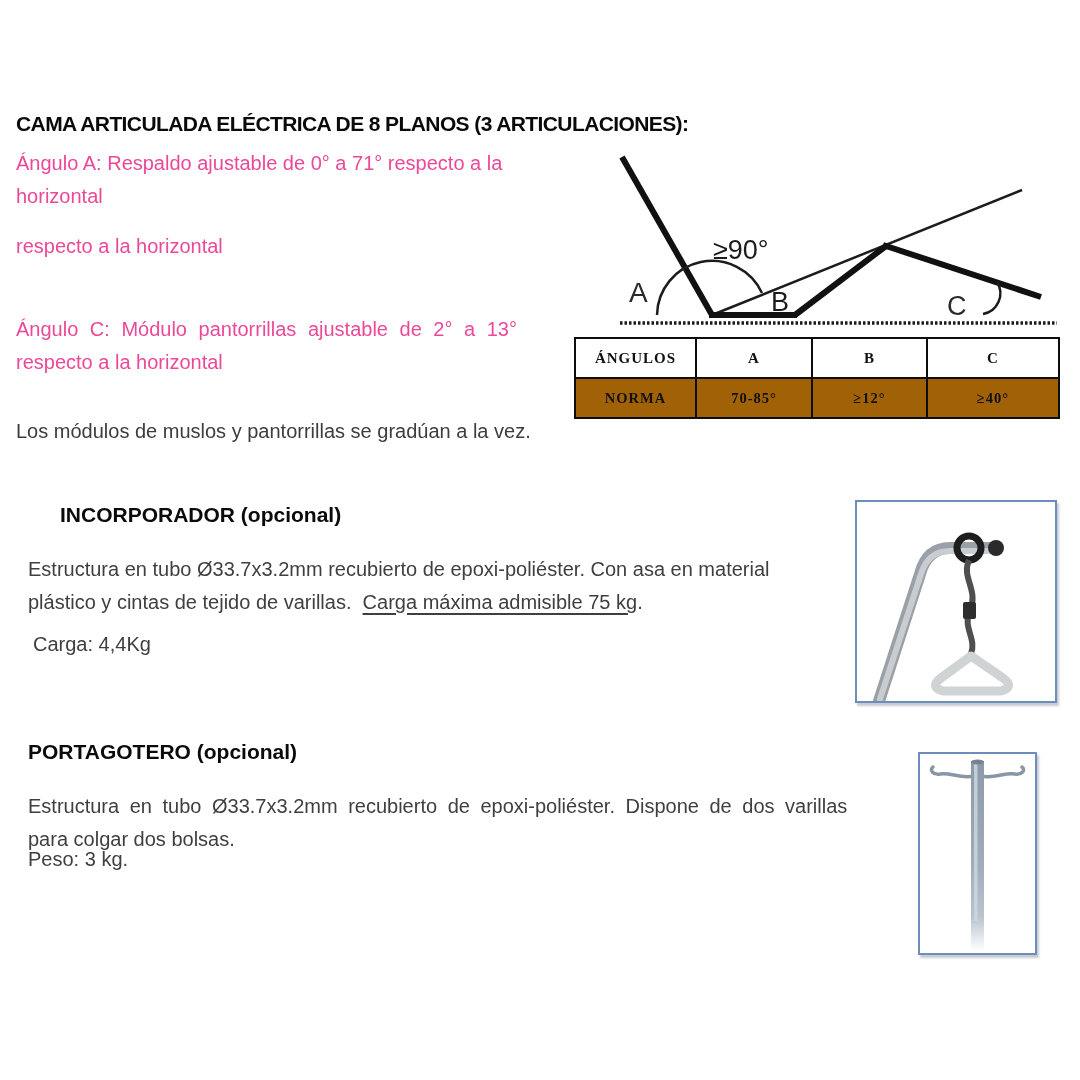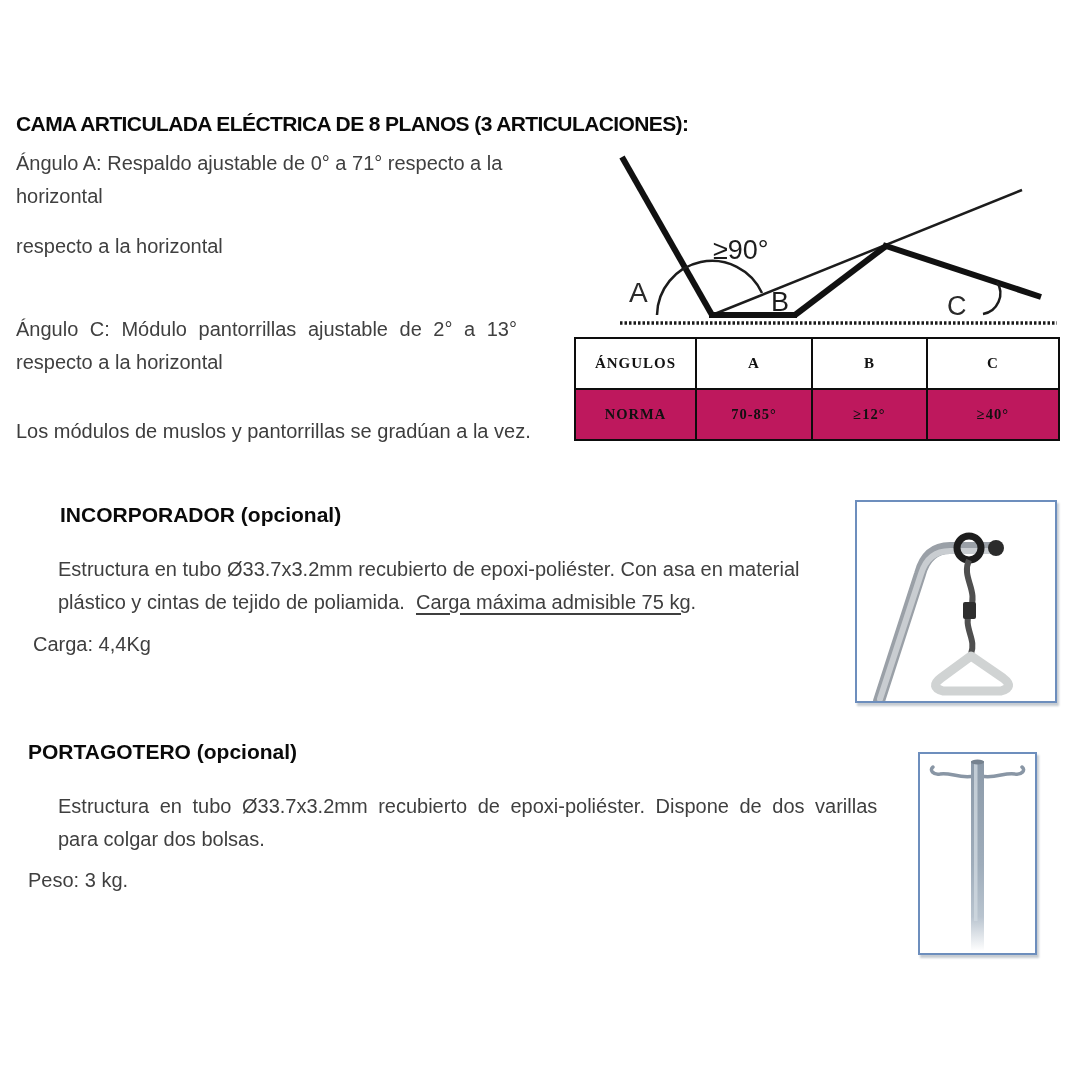--- a/index.html
+++ b/index.html
@@ -6,45 +6,45 @@
   html,body { background:#fff; }
   .page {
     position:relative; width:1080px; height:1080px; background:#ffffff;
     font-family:"Liberation Sans", sans-serif; color:#3d3d3d; overflow:hidden;
   }
   .abs { position:absolute; }
   .doc-title {
     left:16px; top:112px; width:740px;
     font-size:21px; font-weight:bold; color:#0a0a0a; letter-spacing:-0.6px;
   }
-  .para { left:16px; width:545px; font-size:20px; line-height:33px; color:#404040; }
+  .para { left:16px; width:545px; font-size:20px; line-height:33px; color:#ec4899; }
   .para span { display:block; }
   .ws-b .l1 { word-spacing:10px; }
   .ws-c .l1 { word-spacing:6px; }
   .note-line { left:16px; top:396px; font-size:20px; color:#3d3d3d;margin-top:24px; }
 
   
   .diagram-svg { left:575px; top:143px; }
 
   
   .angle-table {
     position:absolute; left:574px; top:337px; width:484px;
     border-collapse:collapse; table-layout:fixed;
     font-family:"Liberation Serif", serif; text-align:center;
   }
   .angle-table td {
     border:2px solid #0d0d0d; height:40px;
-    font-size:15px; font-weight:bold; color:#111; letter-spacing:1px; padding:16px;
+    font-size:15px; font-weight:bold; color:#111; letter-spacing:1px; padding:0;
   }
-  .angle-table tr.norma-row td { background:#be185d; font-size:14.5px; }
+  .angle-table tr.norma-row td { background:#a16207; font-size:14.5px; }
   .angle-table col.c0 { width:121px; } .angle-table col.c1 { width:116px; }
   .angle-table col.c2 { width:115px; } .angle-table col.c3 { width:132px; }
 
   .section-heading { left:28px; font-size:21px; font-weight:bold; color:#0a0a0a; }
-  .body-para { left:28px; width:812px; font-size:20px; line-height:32.5px; color:#3f3f3f;margin-left:30px; }
+  .body-para { left:28px; width:812px; font-size:20px; line-height:32.5px; color:#3f3f3f; }
   .body-para span.blk { display:block; }
   .pre { white-space:pre-wrap; }
   .ul { text-decoration:underline; text-underline-offset:4px; }
   .ws-pg .l1 { word-spacing:5px; }
   .peso { font-size:20px; color:#3f3f3f; }
 
   .figure-box {
     position:absolute; background:#fff; border:2px solid #6d8ebd;
     box-shadow:2px 3px 2px rgba(110,125,140,.40);
   }
@@ -113,21 +113,21 @@
       <td>70-85°</td>
       <td>≥12°</td>
       <td>≥40°</td>
     </tr>
   </tbody>
     </table>
 
   <div class="abs section-heading" style="top:503px;margin-left:32px;">INCORPORADOR (opcional)</div>
   <div class="abs body-para" style="top:553px;">
     <span class="blk">Estructura en tubo Ø33.7x3.2mm recubierto de epoxi-poliéster. Con asa en material</span>
-    <span class="blk"><span class="pre">plástico y cintas de tejido de poliamida.  </span><span class="ul">Carga máxima admisible 75 kg</span><span>.</span></span>
+    <span class="blk"><span class="pre">plástico y cintas de tejido de varillas.  </span><span class="ul">Carga máxima admisible 75 kg</span><span>.</span></span>
   </div>
   <div class="abs peso" style="left:33px; top:633px;">Carga: 4,4Kg</div>
 
   <div class="figure-box fig-incorporador">
     <svg width="198" height="199" viewBox="0 0 198 199">
 
       <path d="M 22 199 L 63 72 Q 70 46 93 46 L 140 46" fill="none" stroke="#9aa0a7" stroke-width="12" stroke-linecap="round"></path>
       <path d="M 23 197 L 64 72 Q 71 49 93 49 L 138 49" fill="none" stroke="#c9cdd1" stroke-width="6" stroke-linecap="round"></path>
 
       <circle cx="139" cy="46" r="8" fill="#2b2b2b"></circle>
@@ -139,21 +139,21 @@
 
       <path d="M 114 154 L 84 176 Q 72 185 86 189 L 144 189 Q 158 185 146 176 Z" fill="none" stroke="#d0d3d3" stroke-width="9" stroke-linejoin="round"></path>
     </svg>
   </div>
 
   <div class="abs section-heading" style="top:740px;">PORTAGOTERO (opcional)</div>
   <div class="abs body-para ws-pg" style="top:790px; width:872px;">
     <span class="blk l1">Estructura en tubo Ø33.7x3.2mm recubierto de epoxi-poliéster. Dispone de dos varillas</span>
     <span class="blk">para colgar dos bolsas.</span>
   </div>
-  <div class="abs peso" style="left:28px; top:869px;">Peso: 3 kg.</div>
+  <div class="abs peso" style="left:28px; top:848px;">Peso: 3 kg.</div>
 
   <div class="figure-box fig-portagotero">
     <svg width="115" height="199" viewBox="0 0 115 199">
       <defs>
         <linearGradient id="poleFade" x1="0" y1="0" x2="0" y2="1">
           <stop offset="0" stop-color="#8b99a8"></stop>
           <stop offset="0.55" stop-color="#9fadbb"></stop>
           <stop offset="0.82" stop-color="#b9c4cf"></stop>
           <stop offset="1" stop-color="#ffffff"></stop>
         </linearGradient>

